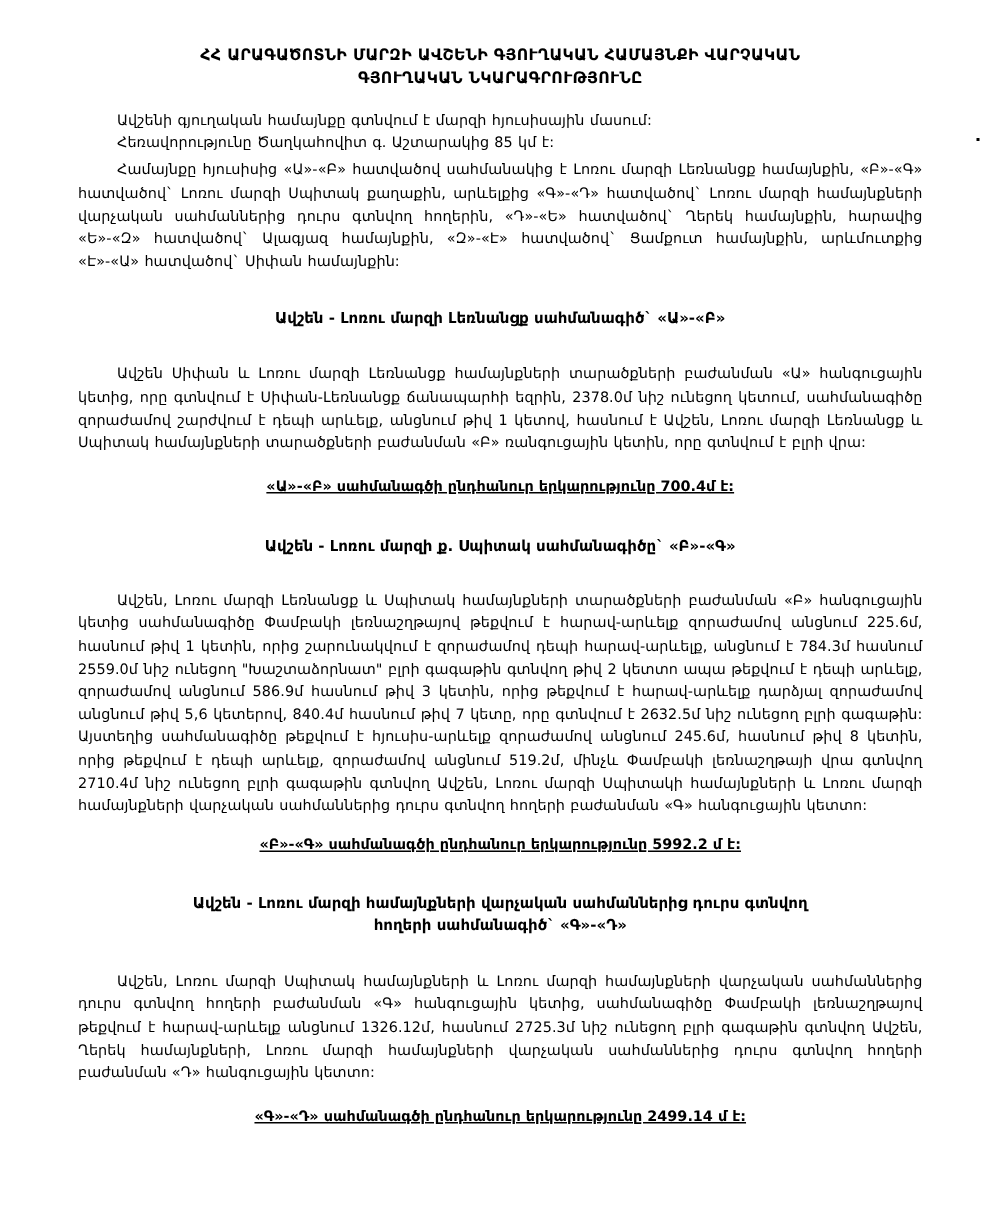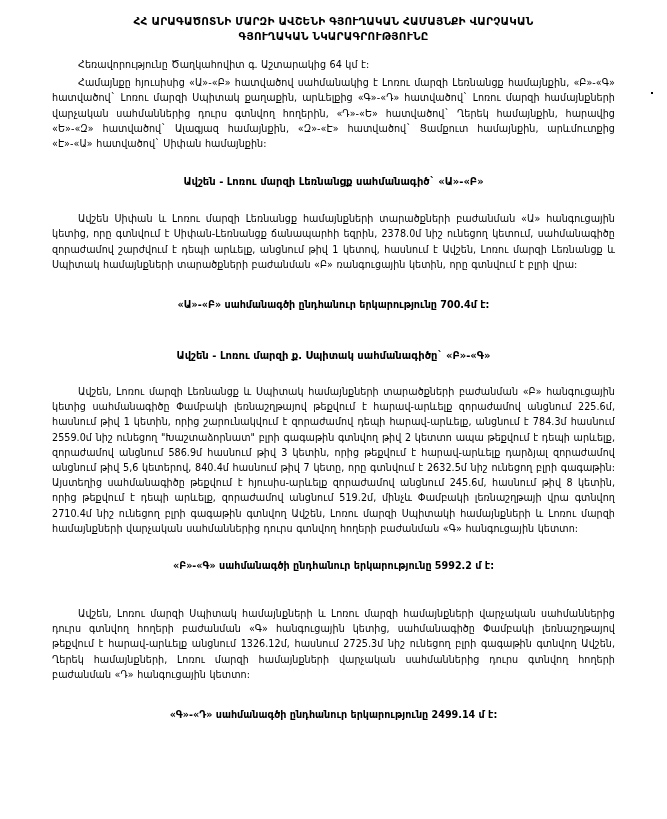--- a/index.html
+++ b/index.html
@@ -13,21 +13,21 @@
     height: 819px;
     font-family: "DejaVu Sans", "Liberation Sans", sans-serif;
     color: #000000;
     overflow: hidden;
   }
   .page {
     position: relative;
     width: 667px;
     height: 784px;
     box-sizing: border-box;
-    padding: 12px 52px 0 52px;
+    padding: 28px 52px 0 52px;
   }
   .doc-title {
     text-align: center;
     font-size: 10.5px;
     font-weight: bold;
     line-height: 15px;
     letter-spacing: 0.2px;
     margin: 2px 0 0 0;
     padding: 0 8px;
   }
@@ -49,21 +49,22 @@
     line-height: 15px;
     margin: 12px;
     padding: 0 4px;
   }
   .section-head span { display: block; }
   .total-line {
     text-align: center;
     font-size: 9.6px;
     font-weight: bold;
     line-height: 15px;
-    margin: 16px;
+    margin: 5px;
+    text-decoration: underline;
   }
   .sp-13 { height: 13px; }
   .sp-11 { height: 11px; }
   .sp-10 { height: 10px; }
   .sp-9  { height: 9px; }
   .sp-8  { height: 8px; }
   .sp-7  { height: 7px; }
   .sp-6  { height: 6px; }
   .sp-3  { height: 3px; }
   .edge-mark {
@@ -82,21 +83,22 @@
 
   <div class="edge-mark"></div>
 
   <div class="doc-title">
     <span>ՀՀ ԱՐԱԳԱԾՈՏՆԻ ՄԱՐԶԻ ԱՎՇԵՆԻ ԳՅՈՒՂԱԿԱՆ ՀԱՄԱՅՆՔԻ ՎԱՐՉԱԿԱՆ</span>
     <span>ԳՅՈՒՂԱԿԱՆ ՆԿԱՐԱԳՐՈՒԹՅՈՒՆԸ</span>
   </div>
 
   <div class="sp-13"></div>
 
-  <p class="para">Հեռավորությունը  Ծաղկահովիտ գ. Աշտարակից 64 կմ է:</p>
+  <p class="para">Ավշենի գյուղական համայնքը գտնվում է մարզի հյուսիսային մասում:</p>
+  <p class="para">Հեռավորությունը  Ծաղկահովիտ գ. Աշտարակից 85 կմ է:</p>
 
   <div class="sp-3"></div>
 
   <p class="para">Համայնքը հյուսիսից «Ա»-«Բ» հատվածով սահմանակից է Լոռու մարզի Լեռնանցք համայնքին, «Բ»-«Գ» հատվածով` Լոռու մարզի Սպիտակ քաղաքին, արևելքից «Գ»-«Դ» հատվածով` Լոռու մարզի համայնքների վարչական սահմաններից դուրս գտնվող հողերին, «Դ»-«Ե» հատվածով` Ղերեկ համայնքին, հարավից «Ե»-«Զ» հատվածով` Ալագյազ համայնքին, «Զ»-«Է» հատվածով` Ցամքուտ համայնքին, արևմուտքից «Է»-«Ա» հատվածով` Սիփան համայնքին:</p>
 
   <div class="sp-11"></div>
 
   <div class="section-head">
     <span>Ավշեն - Լոռու մարզի Լեռնանցք սահմանագիծ`   «Ա»-«Բ»</span>
   </div>
@@ -118,20 +120,24 @@
   <div class="sp-9"></div>
 
   <p class="para">Ավշեն, Լոռու մարզի Լեռնանցք և Սպիտակ համայնքների տարածքների բաժանման «Բ» հանգուցային կետից սահմանագիծը Փամբակի լեռնաշղթայով թեքվում է հարավ-արևելք զորաժամով անցնում 225.6մ,  հասնում թիվ 1 կետին, որից շարունակվում է զորաժամով դեպի հարավ-արևելք,  անցնում է 784.3մ հասնում 2559.0մ նիշ ունեցող "Խաշտաձորնատ" բլրի գագաթին գտնվող թիվ 2 կետտո  ապա թեքվում է դեպի արևելք,  զորաժամով անցնում 586.9մ հասնում թիվ 3 կետին, որից թեքվում է հարավ-արևելք դարձյալ զորաժամով անցնում թիվ 5,6 կետերով, 840.4մ հասնում  թիվ 7 կետը, որը գտնվում է 2632.5մ նիշ ունեցող բլրի գագաթին: Այստեղից սահմանագիծը թեքվում է հյուսիս-արևելք  զորաժամով անցնում 245.6մ, հասնում թիվ 8 կետին, որից թեքվում է դեպի արևելք, զորաժամով անցնում 519.2մ, մինչև Փամբակի լեռնաշղթայի վրա գտնվող 2710.4մ նիշ ունեցող բլրի գագաթին գտնվող Ավշեն, Լոռու մարզի Սպիտակի համայնքների և Լոռու մարզի համայնքների վարչական սահմաններից դուրս գտնվող հողերի բաժանման «Գ» հանգուցային կետտո:</p>
 
   <div class="sp-6"></div>
 
   <p class="total-line">«Բ»-«Գ» սահմանագծի ընդհանուր երկարությունը 5992.2 մ է:</p>
 
   <div class="sp-7"></div>
 
+  <div class="section-head">
+    <span>Ավշեն - Լոռու մարզի համայնքների վարչական սահմաններից դուրս գտնվող</span>
+    <span>հողերի սահմանագիծ`  «Գ»-«Դ»</span>
+  </div>
 
   <div class="sp-10"></div>
 
   <p class="para">Ավշեն, Լոռու մարզի Սպիտակ համայնքների և Լոռու մարզի համայնքների վարչական սահմաններից դուրս գտնվող հողերի բաժանման «Գ» հանգուցային կետից, սահմանագիծը Փամբակի լեռնաշղթայով թեքվում է հարավ-արևելք անցնում 1326.12մ, հասնում 2725.3մ նիշ ունեցող բլրի գագաթին գտնվող Ավշեն, Ղերեկ համայնքների, Լոռու մարզի համայնքների վարչական սահմաններից դուրս գտնվող հողերի բաժանման «Դ» հանգուցային կետտո:</p>
 
   <div class="sp-9"></div>
 
   <p class="total-line">«Գ»-«Դ» սահմանագծի ընդհանուր  երկարությունը 2499.14 մ է:</p>
 
 </div>

